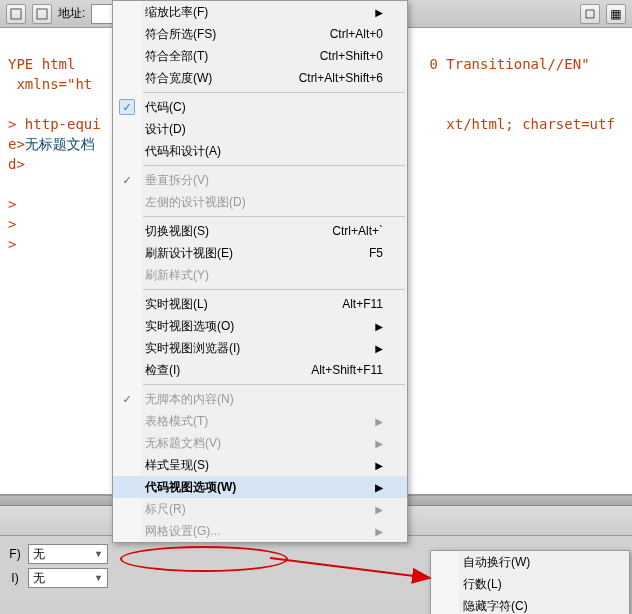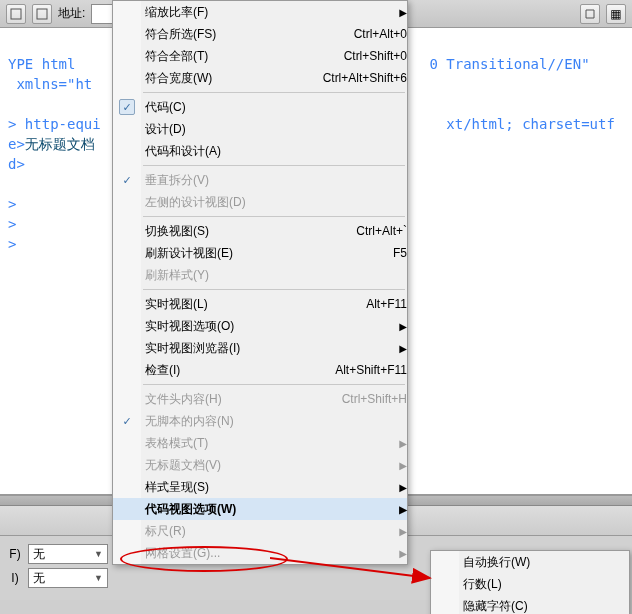--- a/index.html
+++ b/index.html
@@ -1,33 +1,33 @@
 <!DOCTYPE html>
 <html><head>
 <meta charset="utf-8">
 <style>
 * { margin:0; padding:0; box-sizing:border-box; }
 body { font-family:"Microsoft YaHei","SimSun",Tahoma,sans-serif; font-size:12px; background:#fff; width:632px; height:614px; overflow:hidden; position:relative; }
 .toolbar { position:absolute; top:0; left:0; right:0; height:28px; background:linear-gradient(#d7d7d7,#c5c5c5); border-bottom:1px solid #999; display:flex; align-items:center; padding:0 6px; gap:6px; }
 .toolbar-input { height:20px; border:1px solid #8c8c8c; background:#fff; font-size:12px; padding:0 4px; }
 .toolbar-icon { width:20px; height:20px; display:inline-flex; align-items:center; justify-content:center; border:1px solid #999; background:linear-gradient(#f5f5f5,#dcdcdc); border-radius:2px; }
 .code-area { position:absolute; top:28px; left:0; right:0; bottom:120px; background:#fff; font-family:Consolas,Monaco,monospace; font-size:14px; padding:6px 8px; line-height:20px; white-space:pre; overflow:hidden; color:#000; }
-.code-area .kw { color:#3b82f6; }
+.code-area .kw { color:#c2410c; }
 .code-area .tx { color:#0c4a6e; }
 .bottom-panel { position:absolute; left:0; right:0; bottom:0; height:120px; background:#cfcfcf; border-top:2px solid #999; }
 .bottom-divider { height:10px; background:linear-gradient(#bbb,#aaa); border-bottom:1px solid #888; }
 .prop-rows { padding:8px 6px; background:#d1d1d1; }
 .prop-row { display:flex; align-items:center; gap:4px; margin-bottom:4px; font-size:12px; color:#000; }
 .prop-label { width:18px; text-align:center; }
 .prop-sel { flex:0 0 80px; height:20px; border:1px solid #888; background:#fff; display:flex; align-items:center; justify-content:space-between; padding:0 4px; }
 .prop-sel .arrow { font-size:9px; color:#555; }
 .menu { position:absolute; background:linear-gradient(90deg,#f6f6f6 0,#f6f6f6 28px,#f0f0f0 28px,#f0f0f0 100%); border:1px solid #9a9a9a; box-shadow:2px 2px 6px rgba(0,0,0,.3); font-size:12px; }
 .menu-main { top:0; left:112px; width:296px; }
 .menu-sub { top:554; left:430px; width:200px; }
-.mi { height:22px; display:flex; align-items:center; position:relative; padding-left:32px; padding-right:0; cursor:default; color:#000; }
+.mi { height:22px; display:flex; align-items:center; position:relative; padding-left:32px; padding-right:24px; cursor:default; color:#000; }
 .mi.disabled { color:#9a9a9a; }
 .mi.highlight { background:#d5e5f5;font-weight:bold; }
 .mi .shortcut { margin-left:auto; color:#000; }
 .mi.disabled .shortcut { color:#9a9a9a; }
 .mi .sub { margin-left:auto; font-size:10px; color:#000; }
 .mi.disabled .sub { color:#9a9a9a; }
 .sep { height:1px; background:#c8c8c8; margin:3px 2px 3px 30px; }
 .check { position:absolute; left:6px; width:16px; height:16px; display:flex; align-items:center; justify-content:center; color:#3a6ea5; font-size:11px; }
 .check.box { border:1px solid #8ca6c0; background:#dbe8f5; border-radius:2px; }
 .annot-ellipse { position:absolute; border:2px solid #d80000; border-radius:50%; pointer-events:none; }
@@ -152,24 +152,20 @@
     <div class="mi">
       <span>实时视图浏览器(I)</span>
       <span class="sub">▶</span>
     </div>
     <div class="mi">
       <span>检查(I)</span>
       <span class="shortcut">Alt+Shift+F11</span>
     </div>
     <div class="sep"></div>
     <div class="mi disabled">
-      <span>文件头内容(H)</span>
-      <span class="shortcut">Ctrl+Shift+H</span>
-    </div>
-    <div class="mi disabled">
       <span class="check">✓</span>
       <span>无脚本的内容(N)</span>
     </div>
     <div class="mi disabled">
       <span>表格模式(T)</span>
       <span class="sub">▶</span>
     </div>
     <div class="mi disabled">
       <span>无标题文档(V)</span>
       <span class="sub">▶</span>

